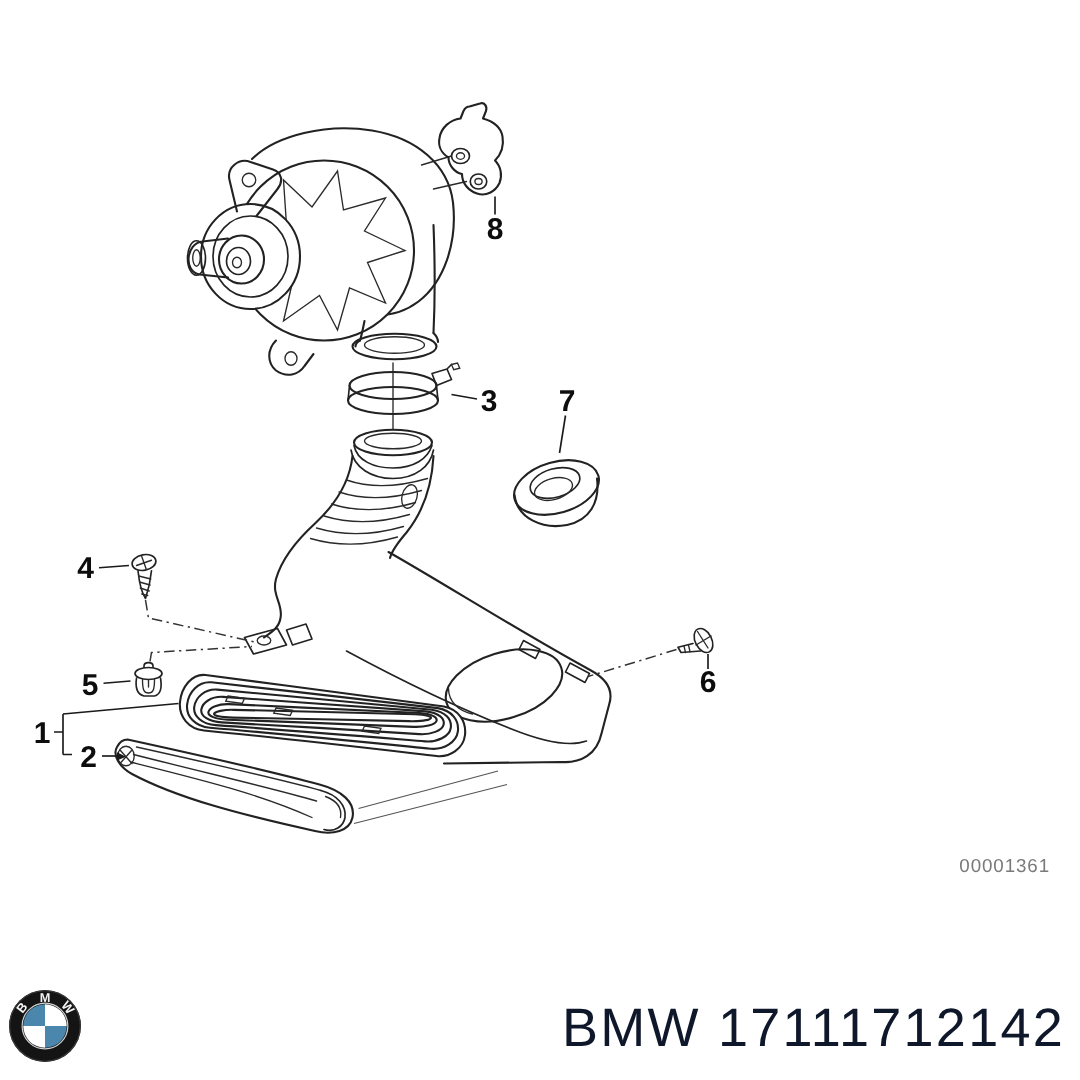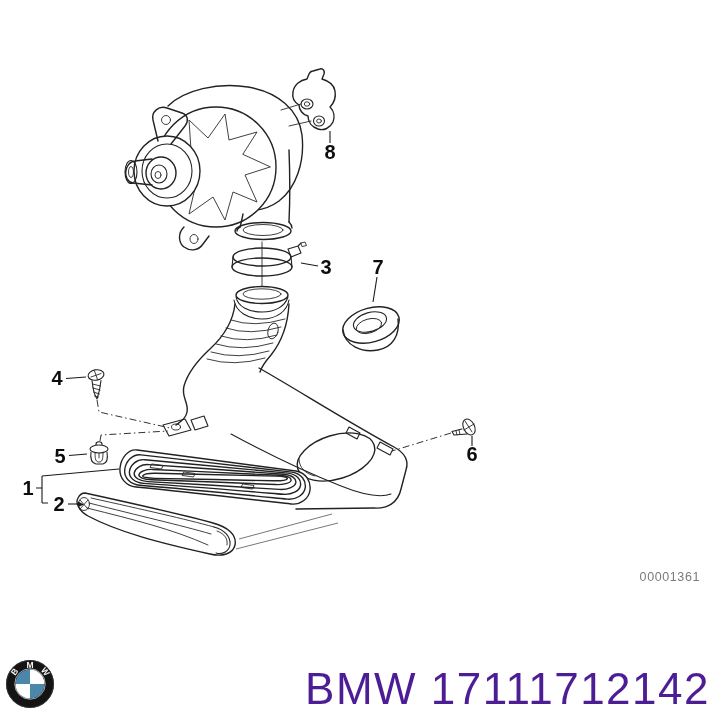--- a/index.html
+++ b/index.html
@@ -11,21 +11,21 @@
   .ln2{stroke:#222;stroke-width:1.1;fill:none;stroke-linecap:round;stroke-linejoin:round;}
   .fin{stroke:#2a2a2a;stroke-width:0.9;fill:none;stroke-linecap:round;}
   .thin{stroke:#555;stroke-width:0.8;fill:none;}
   .wfill{fill:#ffffff;}
   .leader{stroke:#1a1a1a;stroke-width:1.1;fill:none;}
   .dashdot{stroke:#333;stroke-width:1;fill:none;stroke-dasharray:7 3 1.5 3;}
   .callout{font:bold 20px "Liberation Sans",sans-serif;fill:#0d0d0d;text-anchor:middle;}
   .dwgnum{font:12.5px "Liberation Sans",sans-serif;fill:#7a7a7a;letter-spacing:0.6px;text-anchor:end;}
   
   .footer-part{position:absolute;top:664px;right:10px;white-space:nowrap;
-        font-size:44px;letter-spacing:1.5px;color:#4c1d95;}
+        font-size:36px;letter-spacing:1.5px;color:#0f172a;}
   .bmw-logo{position:absolute;left:5px;top:659px;width:50px;height:50px;}
   .logo-letter{font:bold 17px "Liberation Sans",sans-serif;fill:#f4f4f4;text-anchor:middle;}
 </style>
 </head>
 <body>
 
 <div class="page">
 
   <svg class="diagram-svg" width="720" height="640" viewBox="0 0 720 640">
 

